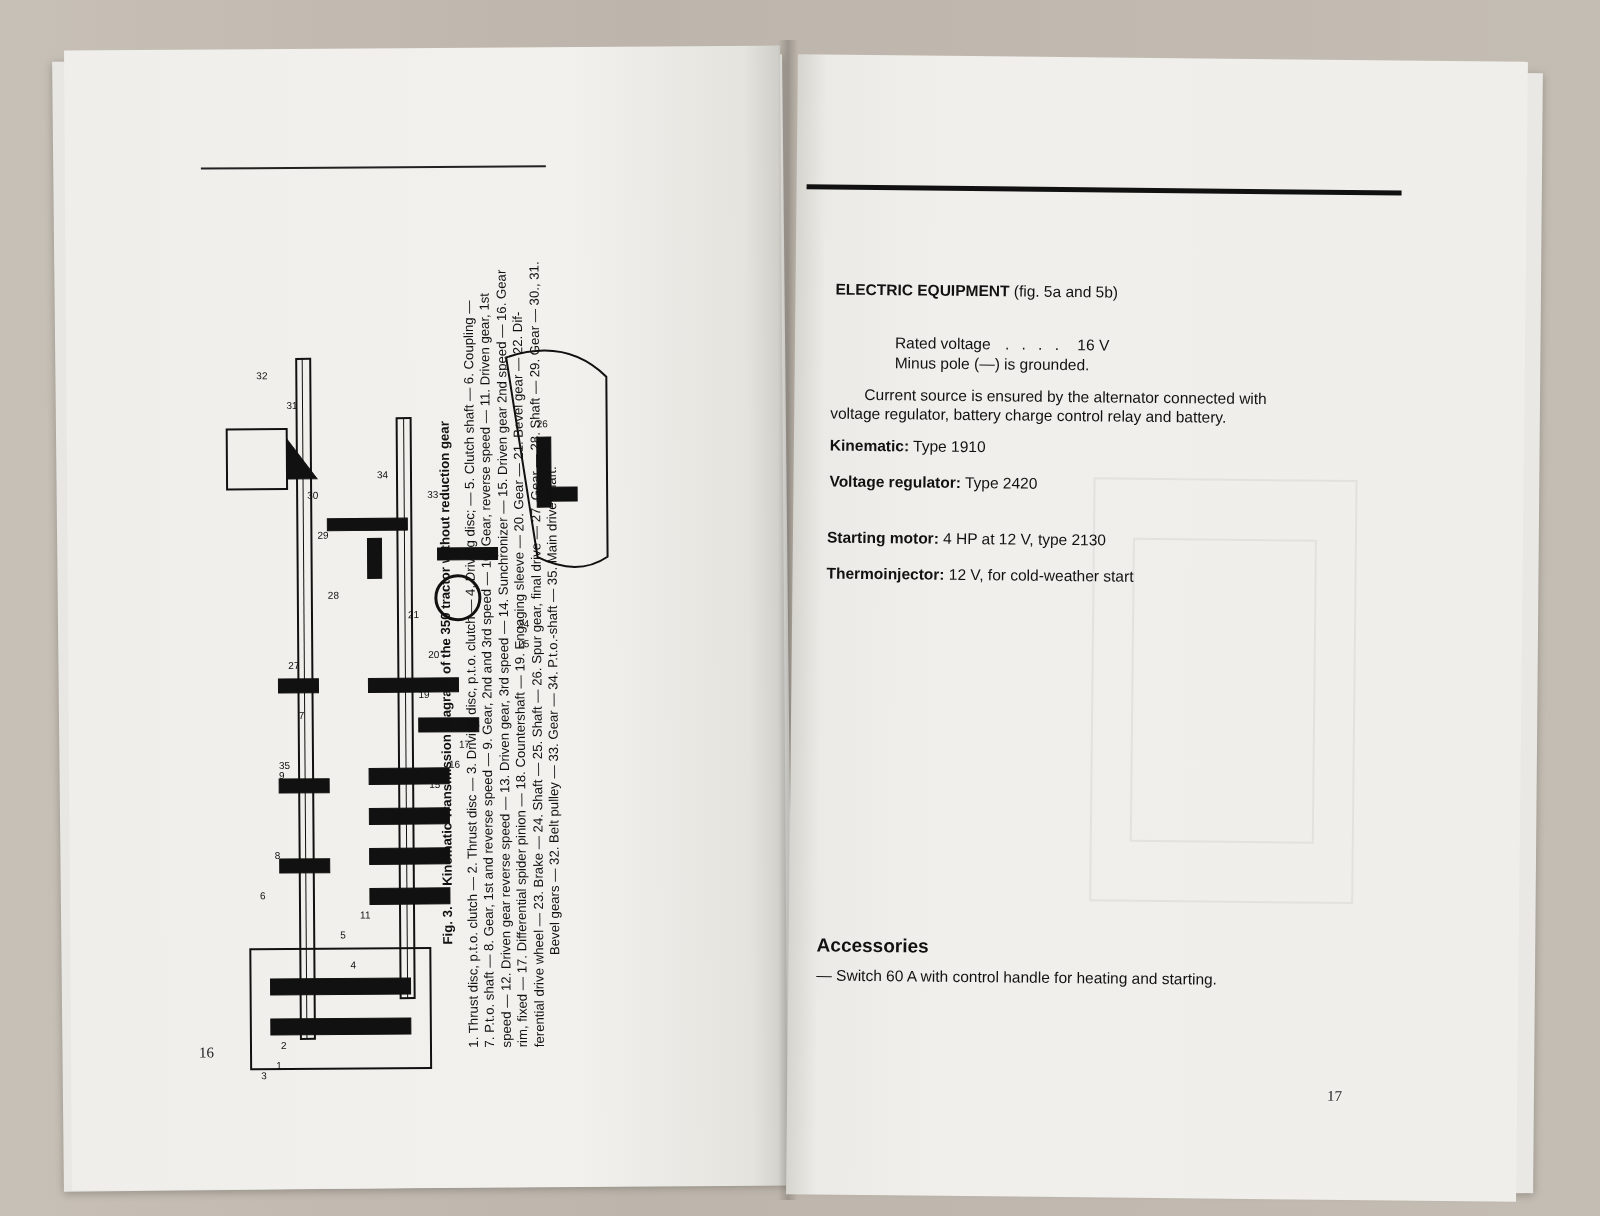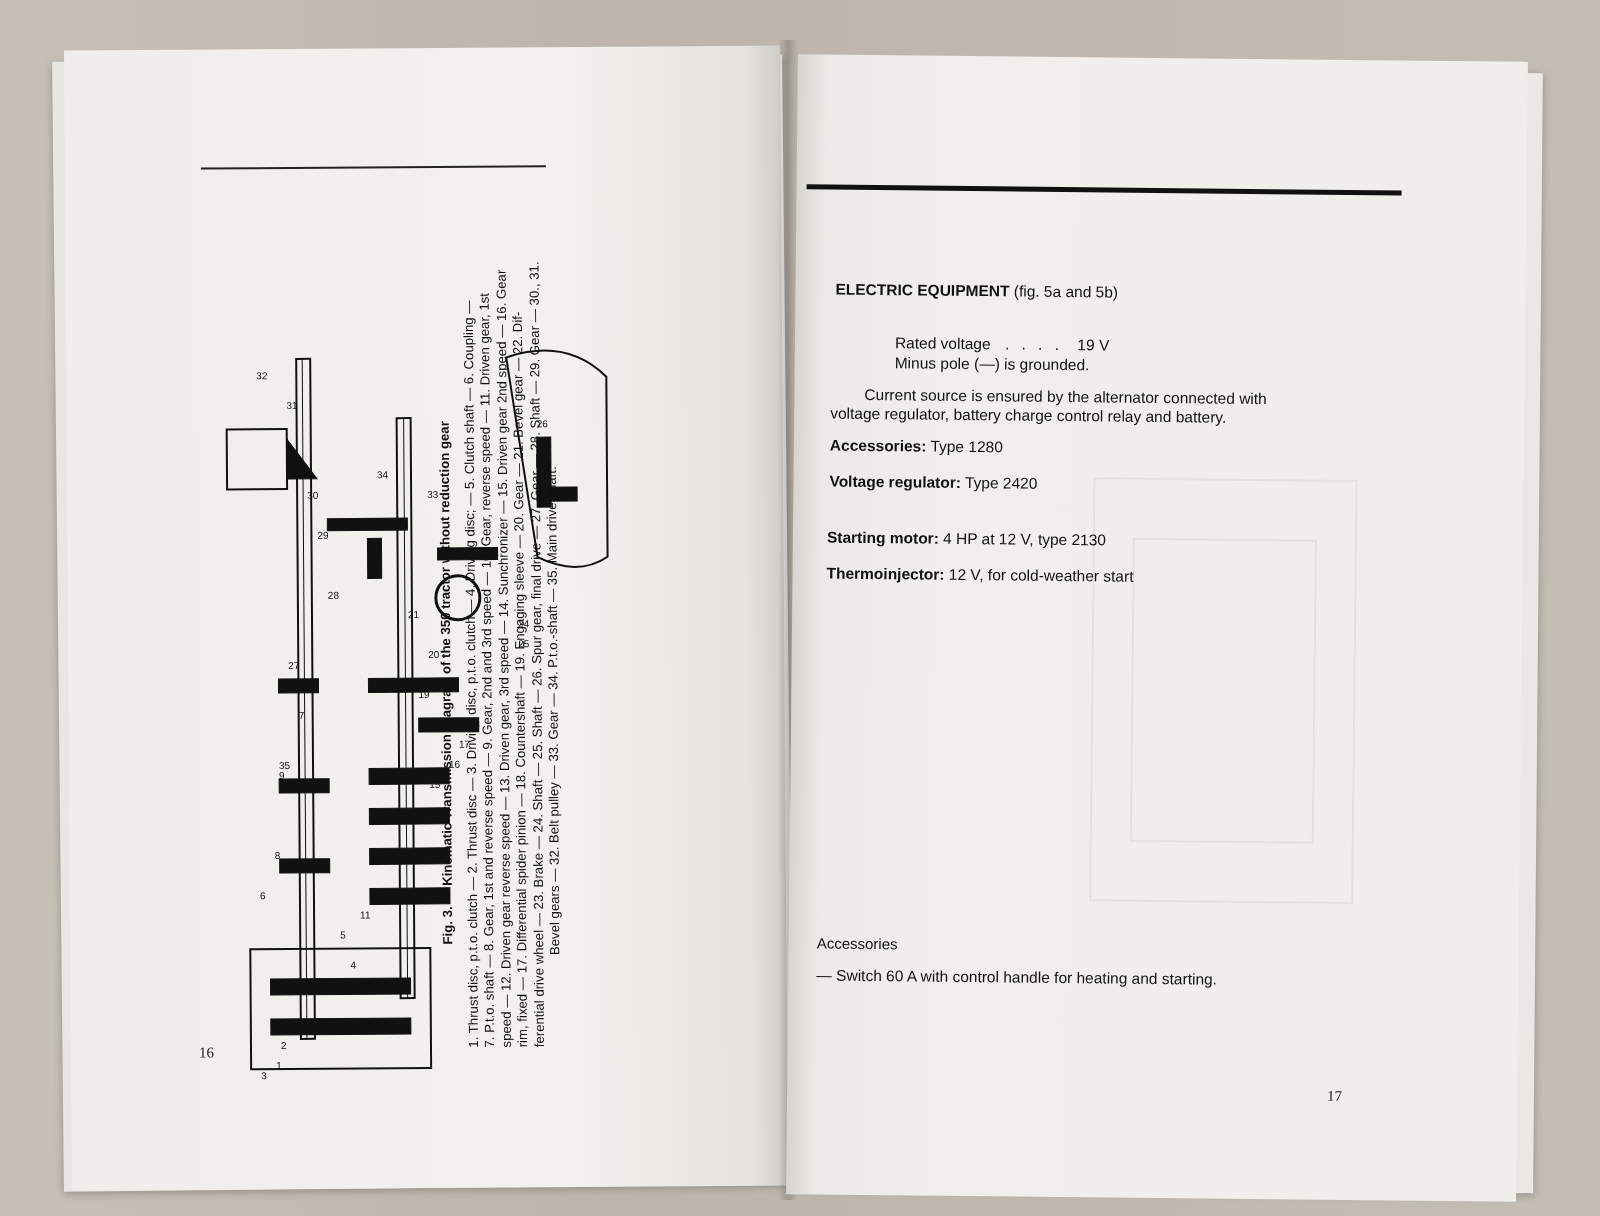--- a/index.html
+++ b/index.html
@@ -165,40 +165,40 @@
   <div class="ghost" style="left:340px; top:480px; width:180px; height:300px;"></div>
 
   <div class="rp heading">
     <b>ELECTRIC EQUIPMENT</b><span> (fig. 5a and 5b)</span>
   </div>
 
   <div class="rp spec">
     <div>
       <span>Rated voltage</span>
       <span style="letter-spacing:4px; padding:0 10px;">. . . .</span>
-      <span>19 V</span>
+      <span>16 V</span>
     </div>
     <div>Minus pole (—) is grounded.</div>
   </div>
 
   <div class="rp para">
     <div class="first">Current source is ensured by the alternator connected with</div>
     <div>voltage regulator, battery charge control relay and battery.</div>
   </div>
 
   <div class="rp kv" style="left:36px; top:382px;">
-    <b>Accessories:</b><span> Type 1280</span>
+    <b>Kinematic:</b><span> Type 1910</span>
   </div>
   <div class="rp kv" style="left:36px; top:418px;">
     <b>Voltage regulator:</b><span> Type 2420</span>
   </div>
   <div class="rp kv" style="left:34px; top:474px;">
     <b>Starting motor:</b><span> 4 HP at 12 V, type 2130</span>
   </div>
   <div class="rp kv" style="left:34px; top:510px;">
     <b>Thermoinjector:</b><span> 12 V, for cold-weather start</span>
   </div>
 
-  <div class="rp" style="left:28px; top:880px; font-size:15px; font-weight:normal;">Accessories</div>
+  <div class="rp" style="left:28px; top:880px; font-size:19px; font-weight:bold;">Accessories</div>
   <div class="rp" style="left:28px; top:912px; font-size:15.5px;">— Switch 60 A with control handle for heating and starting.</div>
 
   <div class="page-num" style="left:540px; top:1028px;">17</div>
 </div>
 
 </body></html>

